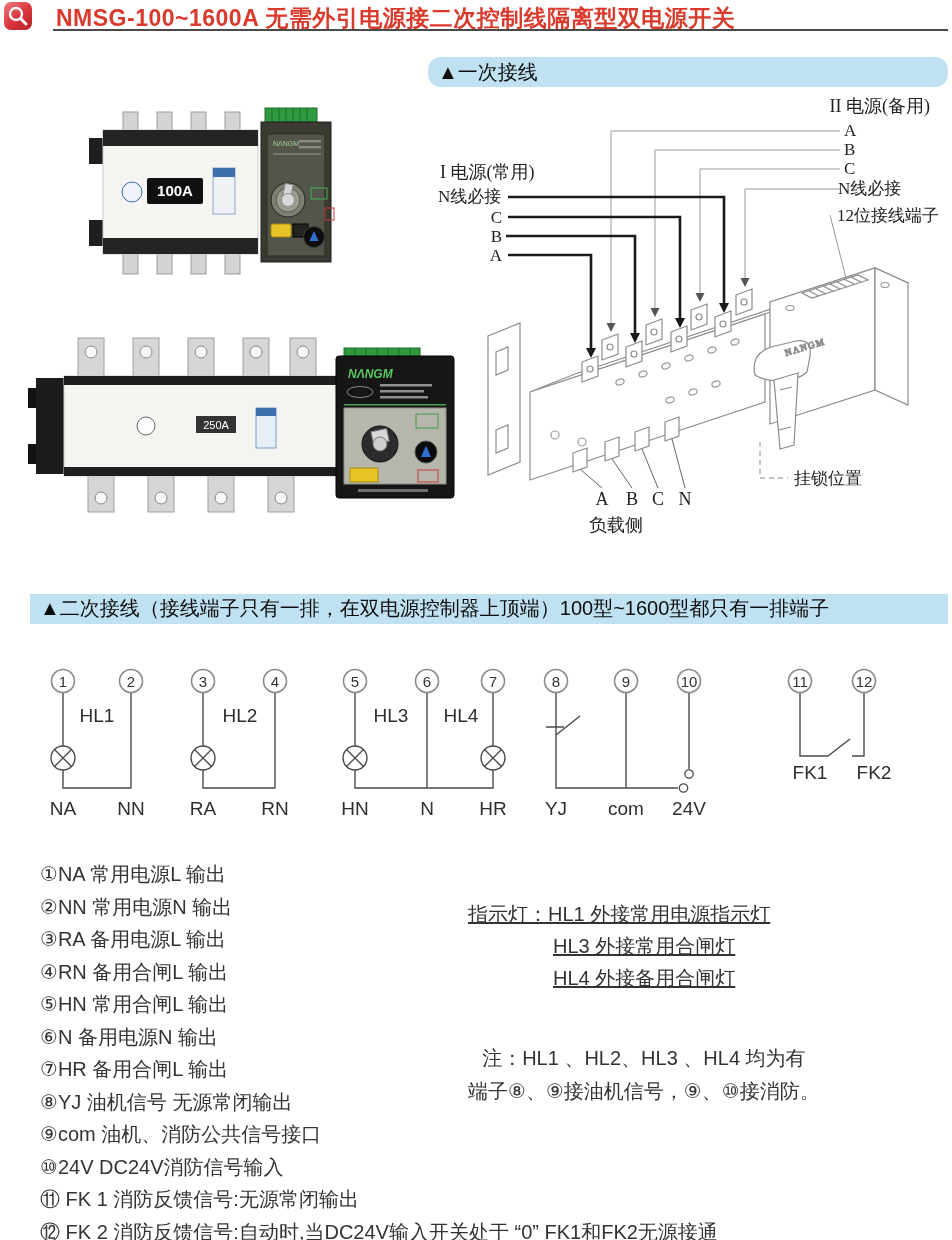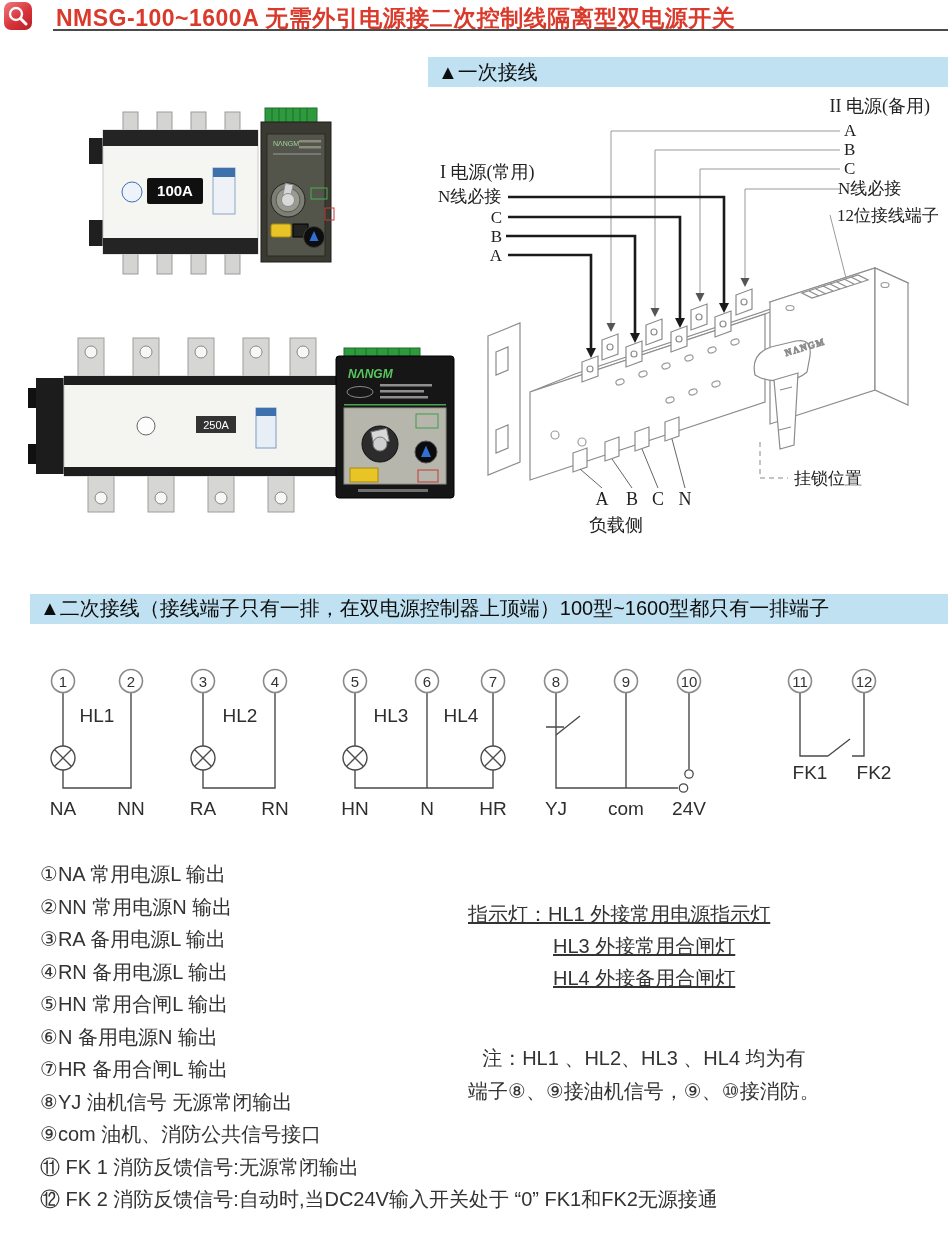--- a/index.html
+++ b/index.html
@@ -10,21 +10,21 @@
   
   .hd-icon{position:absolute;left:4px;top:2px;width:28px;height:28px;border-radius:7px;
            background:linear-gradient(140deg,#ef7a80 0%,#d8333a 55%,#b81e27 100%);}
   .hd-title{position:absolute;left:56px;top:3px;font-size:23px;font-weight:600;color:#d93a2c;
             white-space:nowrap;letter-spacing:.5px;}
   .hd-underline{position:absolute;left:53px;top:29px;width:895px;height:2px;background:#4a4a4a;}
 
   
   .secbar{position:absolute;background:#bfe1f2;color:#0d0d0d;font-size:20px;font-weight:500;
           box-sizing:border-box;padding-left:10px;white-space:nowrap;}
-  .secbar.one{left:428px;top:57px;width:520px;height:30px;line-height:30px;}
+  .secbar.one{left:428px;top:57px;width:520px;height:30px;line-height:30px;border-radius:13px;}
   .secbar.two{left:30px;top:594px;width:918px;height:30px;line-height:29px;}
 
   
   .list{position:absolute;left:40px;top:858px;font-size:20px;color:#333;}
   .list .li{height:32.5px;line-height:32.5px;white-space:nowrap;}
   .ind{position:absolute;left:468px;top:898px;font-size:20px;color:#333;line-height:32px;}
   .ind .row{white-space:nowrap;text-decoration:underline;}
   .ind .row.indent{padding-left:85px;}
   .noteblk{position:absolute;left:468px;top:1042px;font-size:20px;color:#333;line-height:32.5px;}
   .noteblk .row{white-space:nowrap;text-align:center;}
@@ -343,26 +343,27 @@
       <text x="689" y="157">24V</text>
       <text x="810" y="121">FK1</text>
       <text x="874" y="121">FK2</text>
     </g>
   </svg>
 
   <div class="list">
     <div class="li">①NA 常用电源L 输出</div>
     <div class="li">②NN 常用电源N 输出</div>
     <div class="li">③RA 备用电源L 输出</div>
-    <div class="li">④RN 备用电源L 输出</div>
+    <div class="li">④RN 备用合闸L 输出</div>
     <div class="li">⑤HN 常用合闸L 输出</div>
     <div class="li">⑥N 备用电源N 输出</div>
     <div class="li">⑦HR 备用合闸L 输出</div>
     <div class="li">⑧YJ 油机信号 无源常闭输出</div>
     <div class="li">⑨com 油机、消防公共信号接口</div>
+    <div class="li">⑩24V DC24V消防信号输入</div>
     <div class="li">⑪ FK 1 消防反馈信号:无源常闭输出</div>
     <div class="li">⑫ FK 2 消防反馈信号:自动时,当DC24V输入开关处于 “0” FK1和FK2无源接通</div>
   </div>
 
   <div class="ind">
     <div class="row">
       <span>指示灯：</span><span>HL1 外接常用电源指示灯</span>
     </div>
     <div class="row indent">HL3 外接常用合闸灯</div>
     <div class="row indent">HL4 外接备用合闸灯</div>

